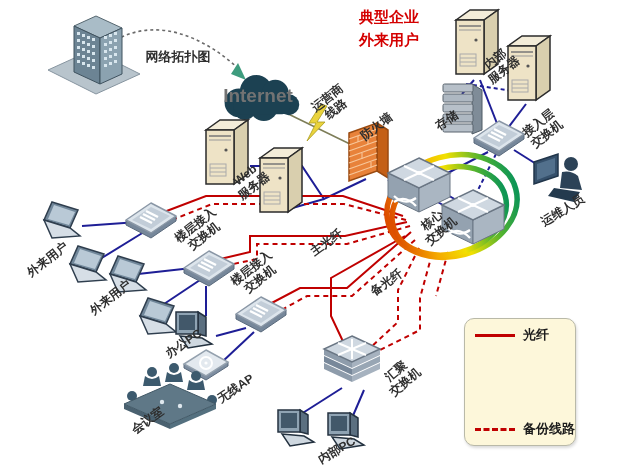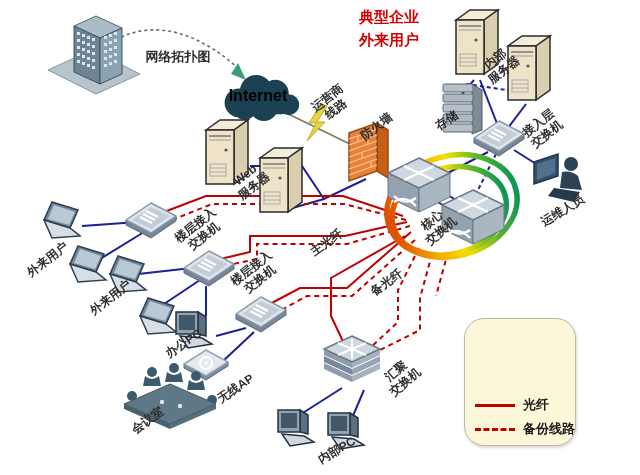--- a/index.html
+++ b/index.html
@@ -14,25 +14,25 @@
   .carrier{stroke:#7d7d58;stroke-width:1.5;fill:none;}
   .ring{fill:none;stroke-width:5.5;}
   .lbl{position:absolute;transform:translate(-50%,-50%) rotate(var(--r,0deg));
        font-size:12px;font-weight:bold;color:#2e2e2e;white-space:pre-line;
        text-align:center;line-height:1.15;pointer-events:none;}
   .lbl.flat{--r:0deg;}
   .title{position:absolute;left:389px;top:28px;transform:translate(-50%,-50%);
          color:var(--title);font-size:15px;font-weight:bold;text-align:center;line-height:1.5;
          white-space:nowrap;}
   .inet{position:absolute;left:258px;top:96px;transform:translate(-50%,-50%);
-        color:#000000;font-size:16px;font-weight:bold;}
+        color:#737373;font-size:19px;font-weight:bold;}
   .legend{position:absolute;left:464px;top:318px;width:112px;height:128px;
-          background:#fdf7da;border:1px solid #b9b9a8;border-radius:20px;
+          background:#fdf7da;border:1px solid #b9b9a8;border-radius:10px;
           box-shadow:1px 2px 3px rgba(0,0,0,.15);display:flex;flex-direction:column;
-          justify-content:flex-end;padding:4px 0 4px 10px;box-sizing:border-box;}
+          justify-content:space-between;padding:4px 0 4px 10px;box-sizing:border-box;}
   .lrow{display:flex;align-items:center;gap:8px;height:24px;}
   .lsample{width:40px;flex:0 0 40px;}
   .ls-fiber{border-top:3px solid var(--fiber);}
   .ls-backup{border-top:3px dashed var(--fiber);}
   .ls-lan{border-top:3px solid var(--lan);}
   .ltext{font-size:13px;font-weight:bold;color:#1c1c1c;}
 </style>
 </head>
 <body>
 

